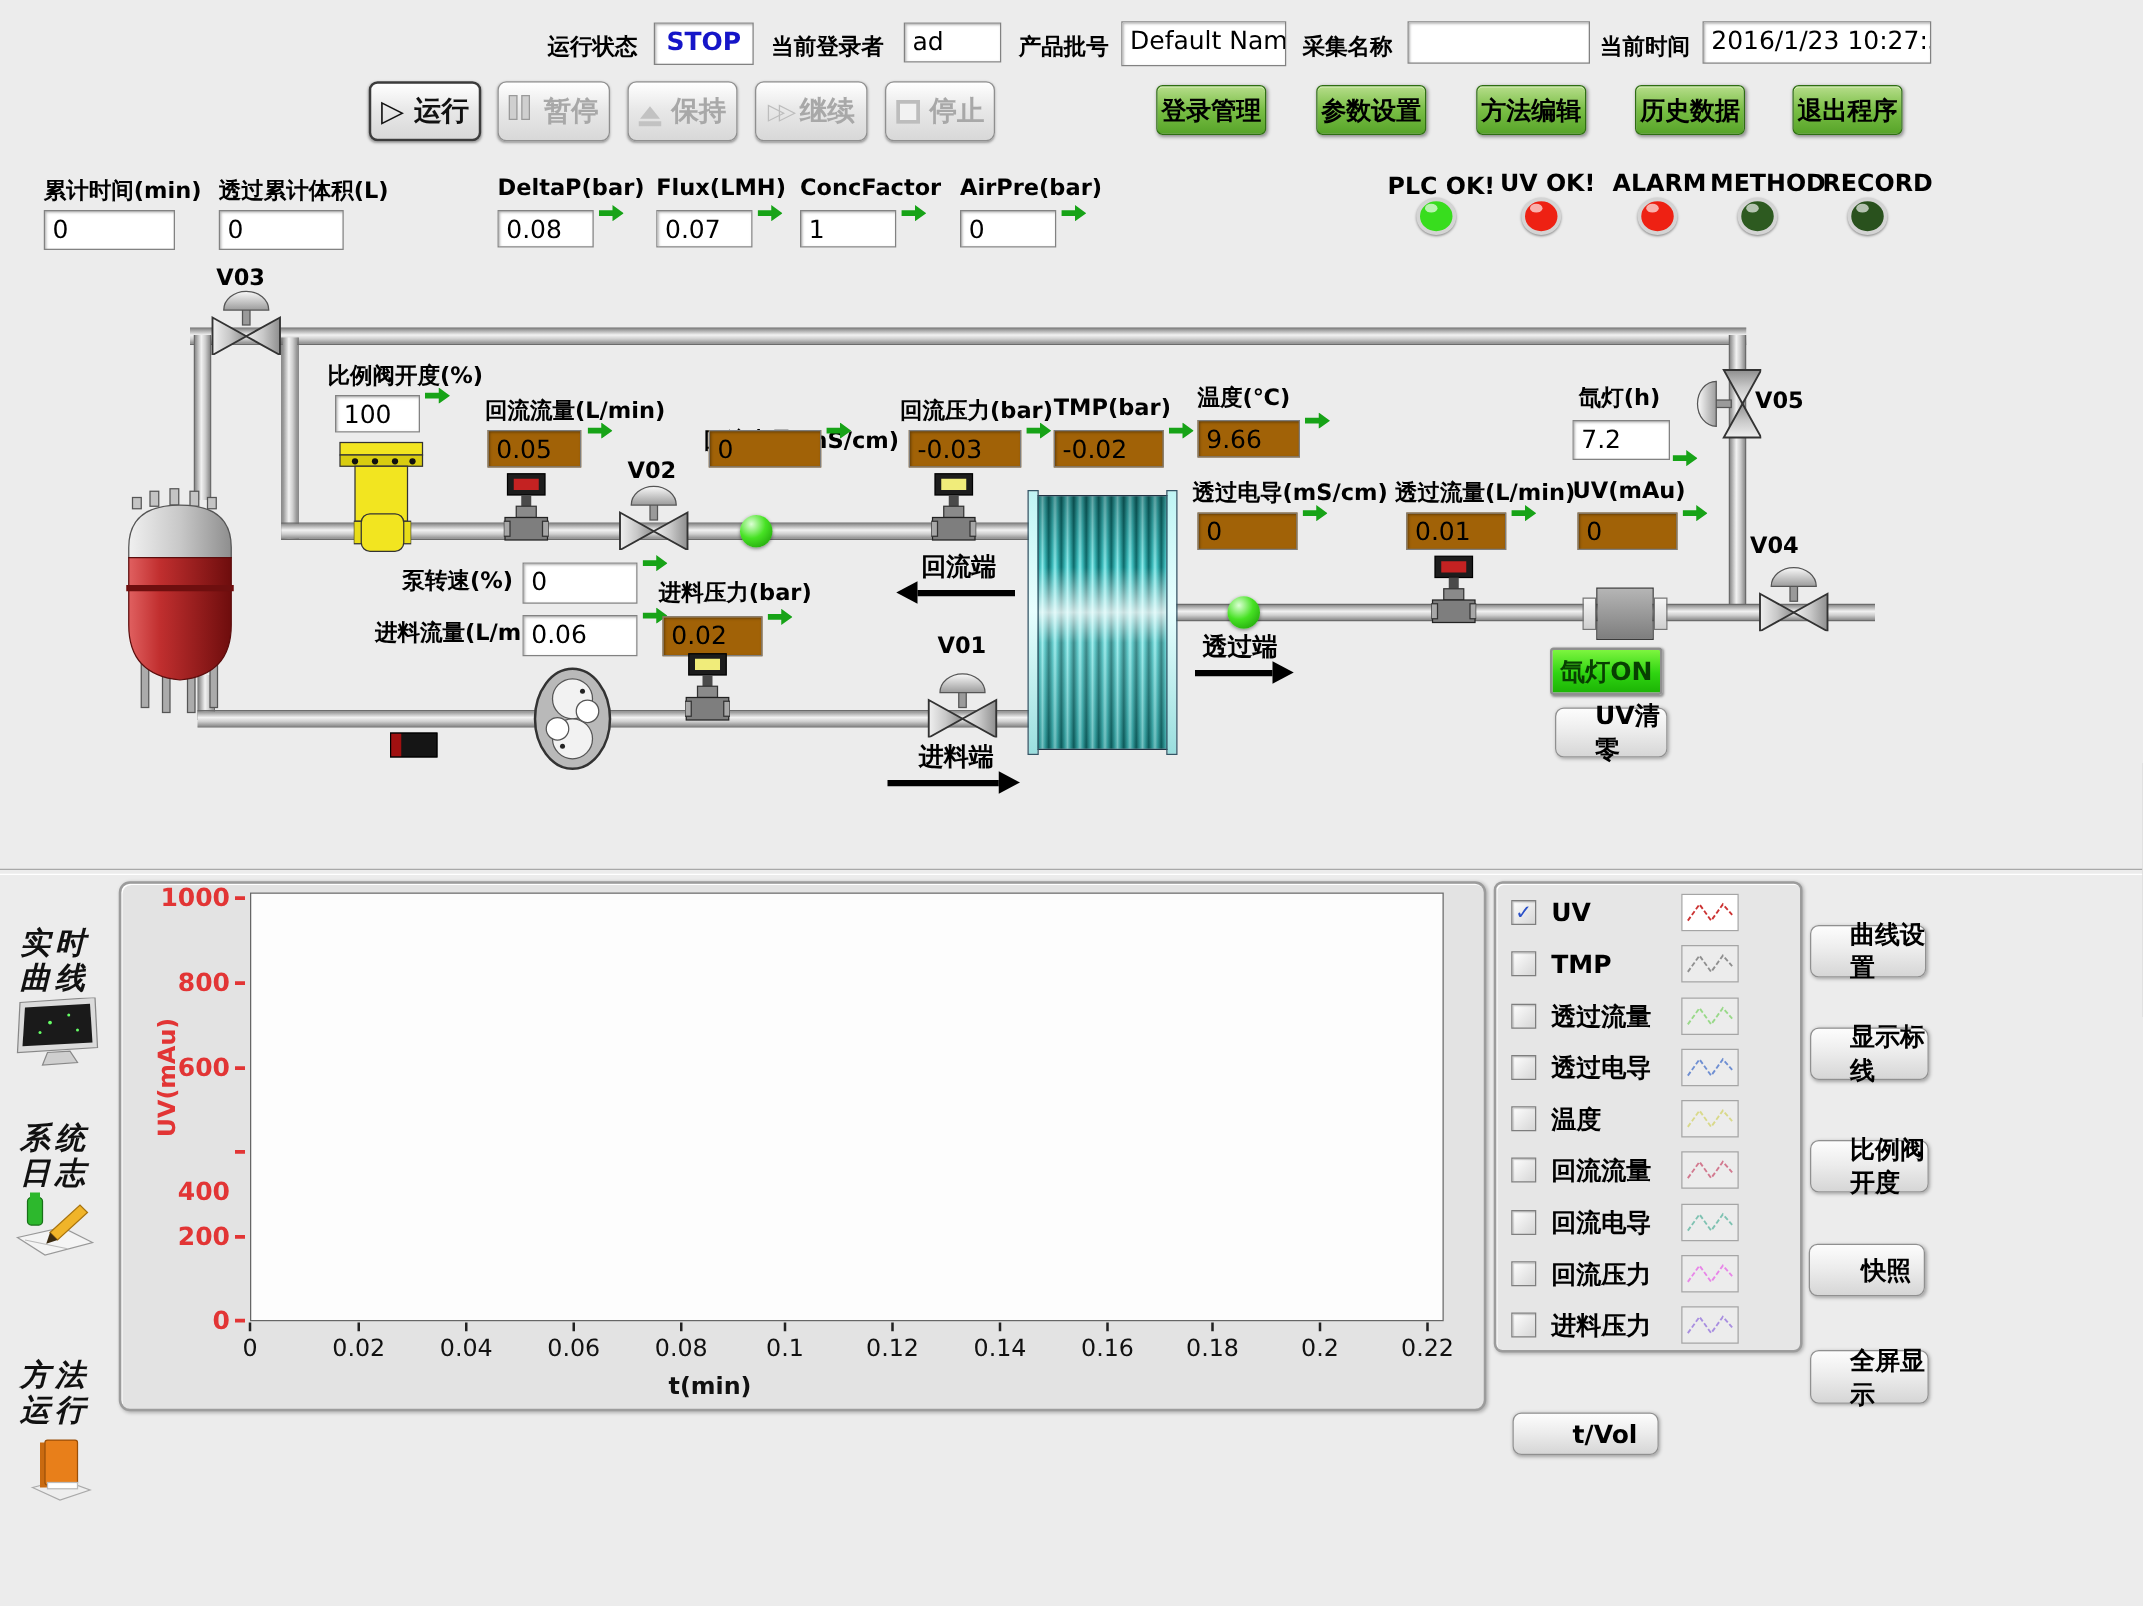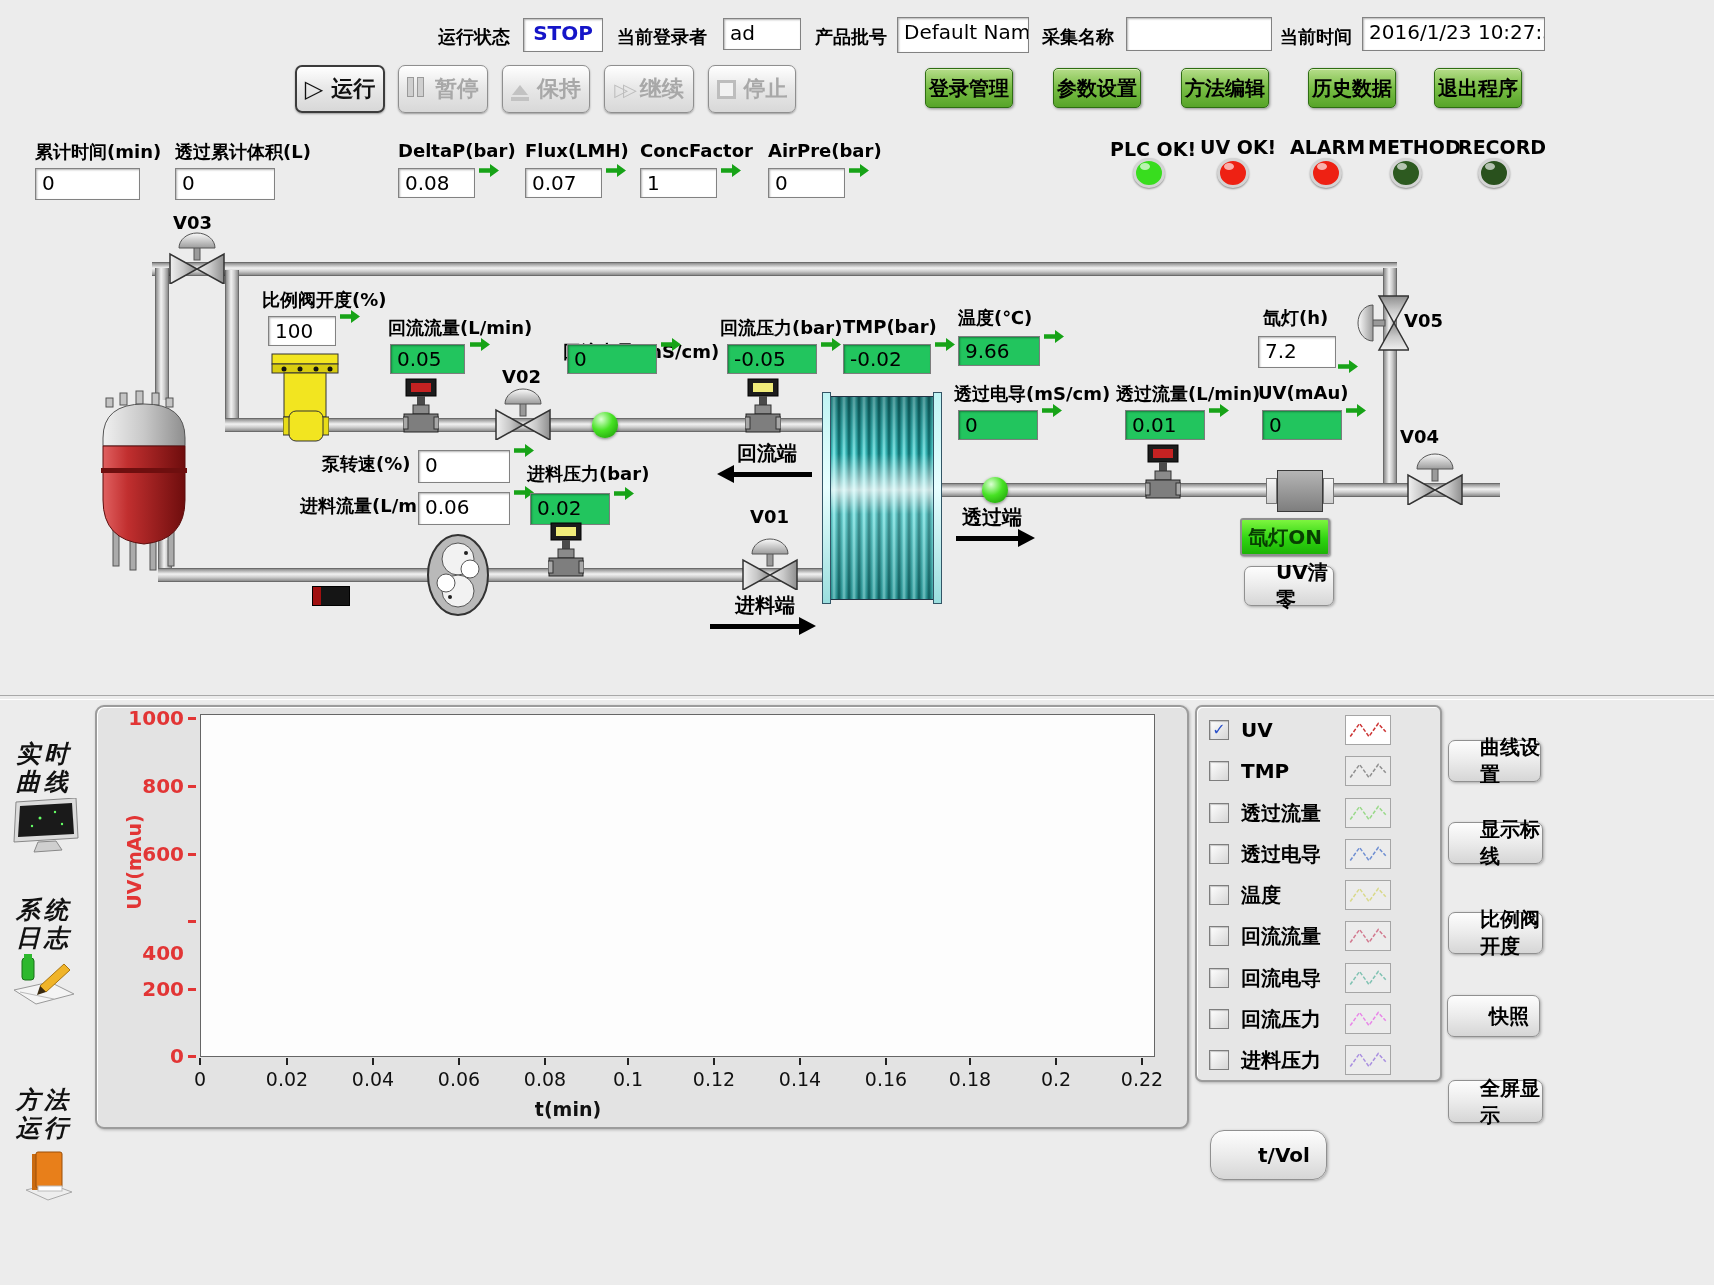--- a/index.html
+++ b/index.html
@@ -3,21 +3,21 @@
 <meta charset="utf-8">
 <style>
   html,body{margin:0;padding:0;background:#d9d9d9;}
   .stage{position:relative;width:1714px;height:1285px;background:#ececec;
          font-family:"DejaVu Sans",sans-serif;overflow:hidden;}
   .abs{position:absolute;}
   .lbl{position:absolute;font-weight:bold;font-size:18px;color:#000;white-space:nowrap;}
   .inwhite{position:absolute;background:#fff;border:1px solid #828282;
            box-shadow:inset 1px 1px 2px rgba(0,0,0,.3);font-size:20px;color:#000;
            padding:2px 6px;box-sizing:border-box;white-space:nowrap;overflow:hidden;}
-  .gdisp{position:absolute;background:#22c55e;border:1px solid #7d7d7d;
+  .gdisp{position:absolute;background:#a16207;border:1px solid #7d7d7d;
          box-shadow:inset 1px 1px 2px rgba(0,0,0,.35);font-size:20px;color:#000;
          padding:2px 6px;box-sizing:border-box;white-space:nowrap;}
   .flag{position:absolute;width:20px;height:13px;background:#17a317;
         clip-path:polygon(0 32%,55% 32%,55% 0,100% 50%,55% 100%,55% 68%,0 68%);}
   .pipe-h{position:absolute;height:14px;box-sizing:border-box;
           background:linear-gradient(180deg,#8c8c8c,#f2f2f2 42%,#cfcfcf 68%,#8c8c8c);
           border-top:1px solid #6b6b6b;border-bottom:1px solid #6b6b6b;}
   .pipe-v{position:absolute;width:14px;box-sizing:border-box;
           background:linear-gradient(90deg,#8c8c8c,#f2f2f2 42%,#cfcfcf 68%,#8c8c8c);
           border-left:1px solid #6b6b6b;border-right:1px solid #6b6b6b;}
@@ -252,21 +252,21 @@
     <path d="M12 18 A18 15 0 0 1 48 18 Z" fill="url(#gDome)" stroke="#555"></path>
     <polygon points="3,24 3,54 30,39" fill="url(#gGrayH)" stroke="#333" stroke-width="1.5"></polygon>
     <polygon points="57,24 57,54 30,39" fill="url(#gGrayH)" stroke="#333" stroke-width="1.5"></polygon>
   </svg>
   <div class="ball" style="left:592px;top:412px;"></div>
 
   <div class="lbl" style="left:563px;top:316px;margin-top:24px;">回流电导(mS/cm)</div>
   <div class="gdisp" style="left:567px;top:344px;width:90px;height:30px;">0</div>
   <span class="flag" style="left:661px;top:338px;"></span>
   <div class="lbl" style="left:720px;top:316px;">回流压力(bar)</div>
-  <div class="gdisp" style="left:727px;top:344px;width:90px;height:30px;">-0.05</div>
+  <div class="gdisp" style="left:727px;top:344px;width:90px;height:30px;">-0.03</div>
   <span class="flag" style="left:821px;top:338px;"></span>
   <div class="lbl" style="left:843px;top:316px;">TMP(bar)</div>
   <div class="gdisp" style="left:843px;top:344px;width:88px;height:30px;">-0.02</div>
   <span class="flag" style="left:935px;top:338px;"></span>
   <svg class="abs" style="left:745px;top:378px;" width="36" height="56" viewBox="0 0 36 56">
     <rect x="3" y="1" width="30" height="17" fill="#1c1c1c" stroke="#000"></rect>
     <rect x="8" y="5" width="20" height="9" fill="#f0ec7a"></rect>
     <rect x="14" y="18" width="8" height="9" fill="#4a4a4a"></rect>
     <rect x="10" y="27" width="16" height="9" fill="#8a8a8a" stroke="#333"></rect>
     <rect x="1" y="36" width="34" height="18" fill="#7e7e7e" stroke="#222"></rect>
@@ -524,15 +524,15 @@
           <polyline points="4,22 14,8 24,22 34,8 42,17" fill="none" stroke-width="1.6" stroke-dasharray="4,2" style="stroke: rgb(169, 143, 224);"></polyline>
         </svg>
     </div>
   </div>
 
   <div class="btn-flat" style="left:1448px;top:740px;width:93px;height:42px;">曲线设置</div>
   <div class="btn-flat" style="left:1448px;top:822px;width:95px;height:42px;">显示标线</div>
   <div class="btn-flat" style="left:1448px;top:912px;width:95px;height:42px;">比例阀开度</div>
   <div class="btn-flat" style="left:1447px;top:995px;width:93px;height:42px;">快照</div>
   <div class="btn-flat" style="left:1448px;top:1080px;width:95px;height:43px;">全屏显示</div>
-  <div class="btn-flat" style="left:1210px;top:1130px;width:117px;height:50px;border-radius:14px;">t/Vol</div>
+  <div class="btn-flat" style="left:1210px;top:1130px;width:117px;height:34px;">t/Vol</div>
 
 </div>
 
 </body></html>

